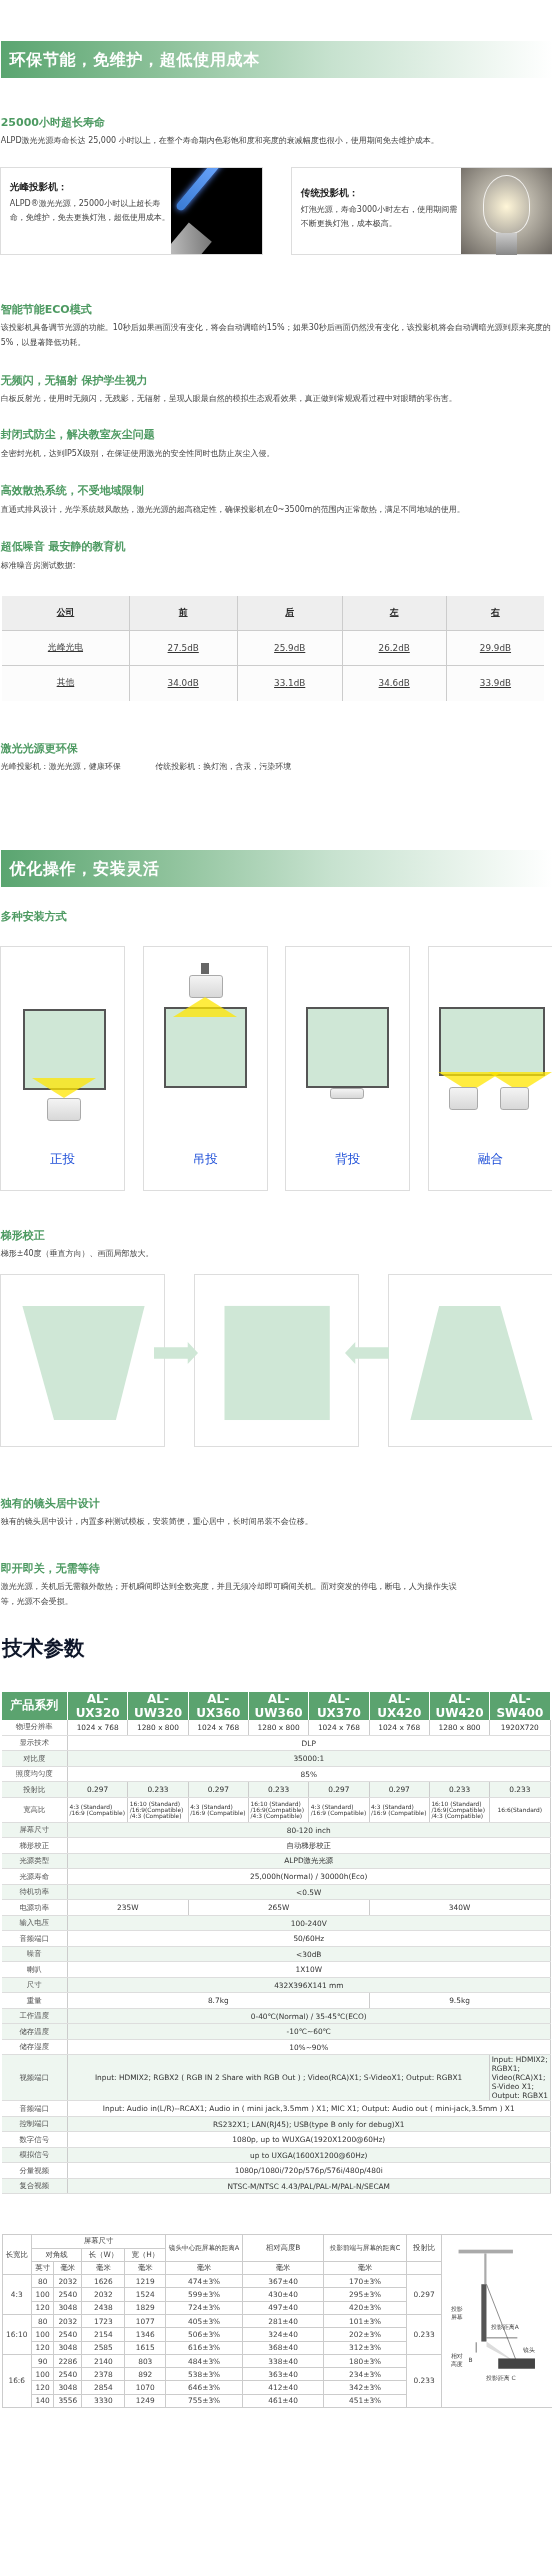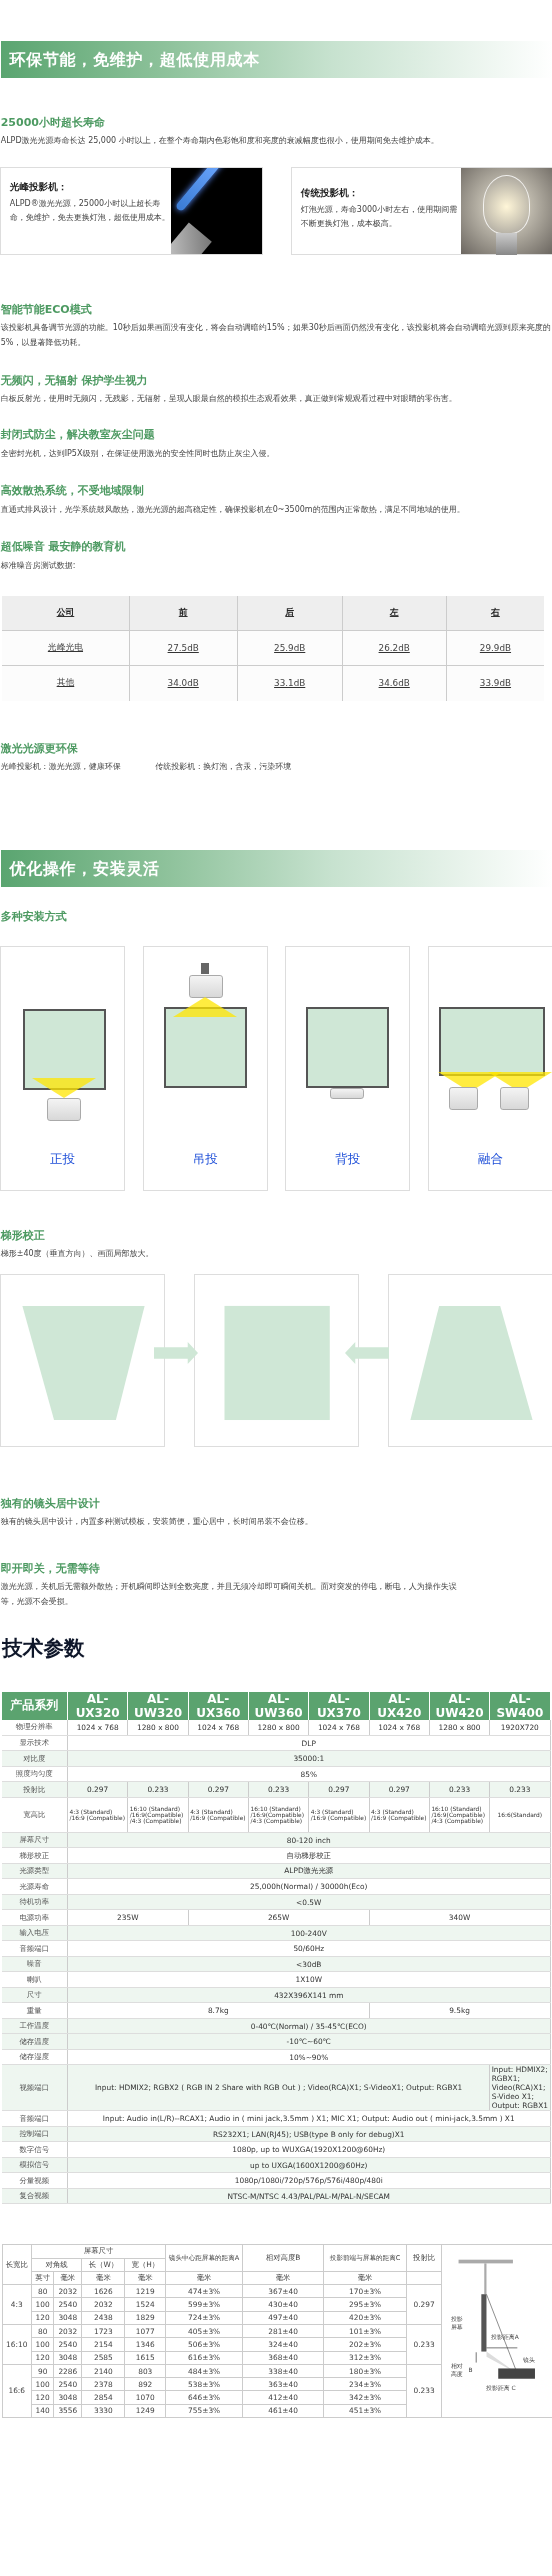--- a/index.html
+++ b/index.html
@@ -274,21 +274,21 @@
       <td>0.297</td>
       <td>0.233</td>
       <td>0.297</td>
       <td>0.233</td>
       <td>0.297</td>
       <td>0.297</td>
       <td>0.233</td>
       <td>0.233</td>
     </tr>
     <tr style="font-size:5.9px">
-      <td class="lbl" style="height:35px;font-size:7.4px">宽高比</td>
+      <td class="lbl" style="height:25px;font-size:7.4px">宽高比</td>
       <td class="l">4:3 (Standard) /16:9 (Compatible)</td>
       <td class="l">16:10 (Standard) /16:9(Compatible) /4:3 (Compatible)</td>
       <td class="l">4:3 (Standard) /16:9 (Compatible)</td>
       <td class="l">16:10 (Standard) /16:9(Compatible) /4:3 (Compatible)</td>
       <td class="l">4:3 (Standard) /16:9 (Compatible)</td>
       <td class="l">4:3 (Standard) /16:9 (Compatible)</td>
       <td class="l">16:10 (Standard) /16:9(Compatible) /4:3 (Compatible)</td>
       <td>16:6(Standard)</td>
     </tr>
     <tr class="alt">

